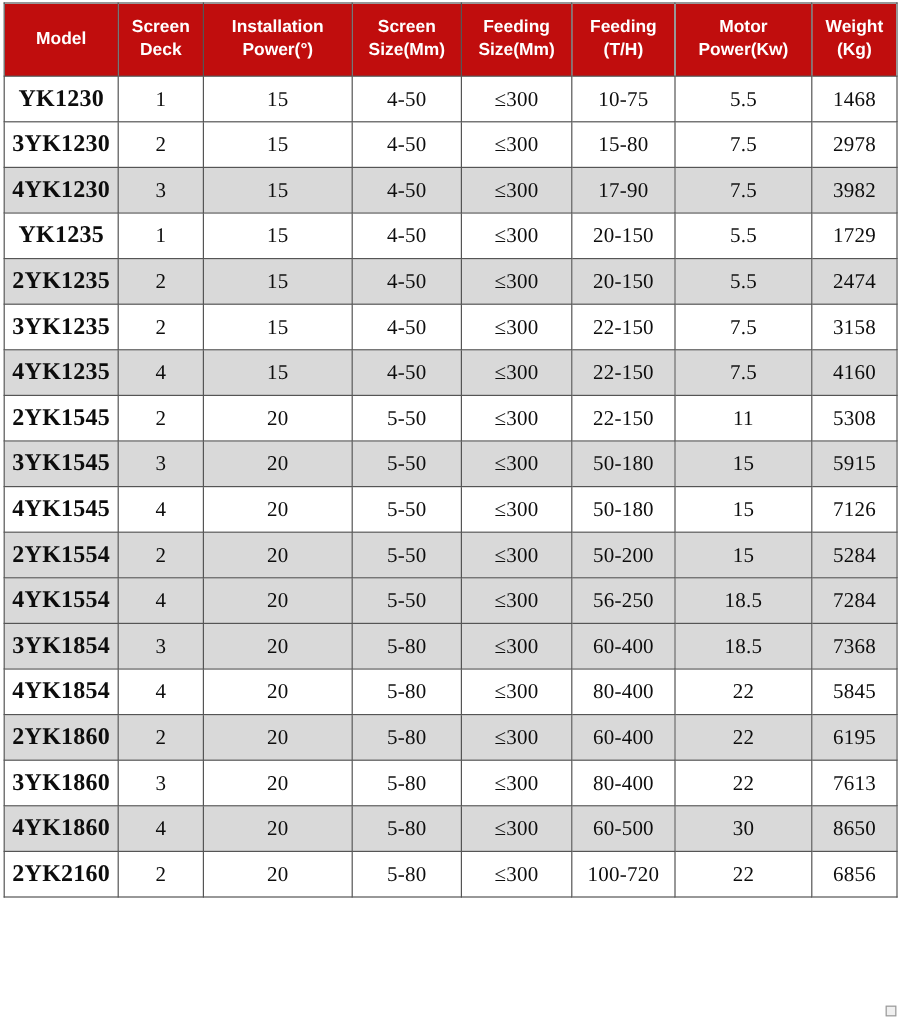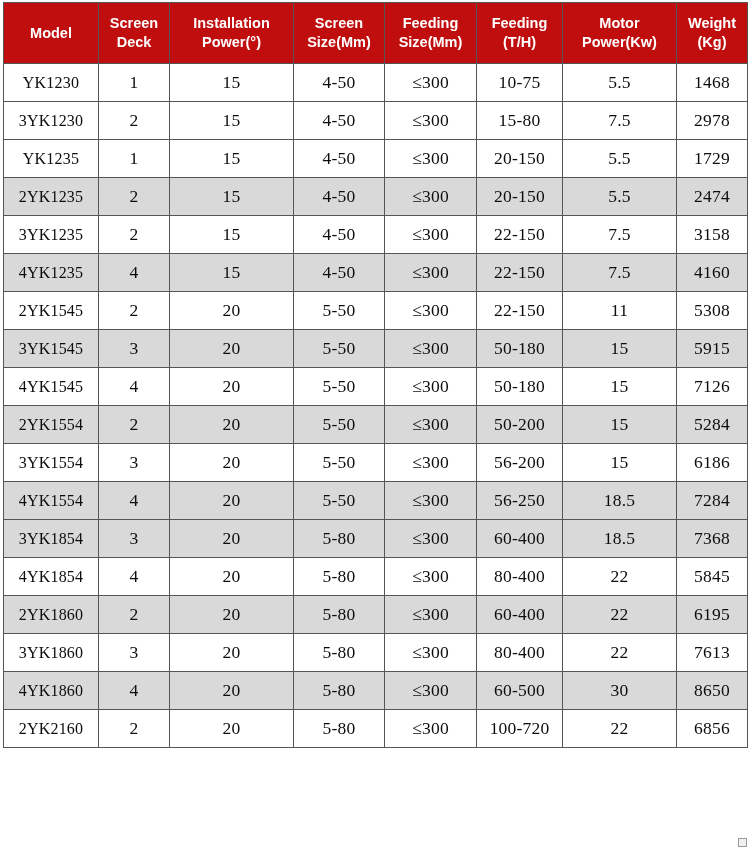--- a/index.html
+++ b/index.html
@@ -54,21 +54,22 @@
     height: 37px;
     font-size: 17.5px;
     color: #0d0d0d;
     background: #ffffff;
     letter-spacing: 0.2px;
   }
   tbody tr.alt td {
     background: #D9D9D9;
   }
   tbody td.col-model {
-    font-size: 16px;
+    font-size: 20px;
+    font-weight: bold;
   }
   
   col.c0 { width: 95px; }
   col.c1 { width: 71px; }
   col.c2 { width: 124px; }
   col.c3 { width: 91px; }
   col.c4 { width: 92px; }
   col.c5 { width: 86px; }
   col.c6 { width: 114px; }
   col.c7 { width: 71px; }
@@ -147,20 +148,30 @@
         <tr>
           <td class="col-model">3YK1230</td>
           <td>2</td>
           <td>15</td>
           <td>4-50</td>
           <td>≤300</td>
           <td>15-80</td>
           <td>7.5</td>
           <td>2978</td>
         </tr>
+        <tr class="alt">
+          <td class="col-model">4YK1230</td>
+          <td>3</td>
+          <td>15</td>
+          <td>4-50</td>
+          <td>≤300</td>
+          <td>17-90</td>
+          <td>7.5</td>
+          <td>3982</td>
+        </tr>
         <tr>
           <td class="col-model">YK1235</td>
           <td>1</td>
           <td>15</td>
           <td>4-50</td>
           <td>≤300</td>
           <td>20-150</td>
           <td>5.5</td>
           <td>1729</td>
         </tr>
@@ -226,30 +237,20 @@
         </tr>
         <tr class="alt">
           <td class="col-model">2YK1554</td>
           <td>2</td>
           <td>20</td>
           <td>5-50</td>
           <td>≤300</td>
           <td>50-200</td>
           <td>15</td>
           <td>5284</td>
-        </tr>
-        <tr>
-          <td class="col-model">3YK1554</td>
-          <td>3</td>
-          <td>20</td>
-          <td>5-50</td>
-          <td>≤300</td>
-          <td>56-200</td>
-          <td>15</td>
-          <td>6186</td>
         </tr>
         <tr class="alt">
           <td class="col-model">4YK1554</td>
           <td>4</td>
           <td>20</td>
           <td>5-50</td>
           <td>≤300</td>
           <td>56-250</td>
           <td>18.5</td>
           <td>7284</td>

